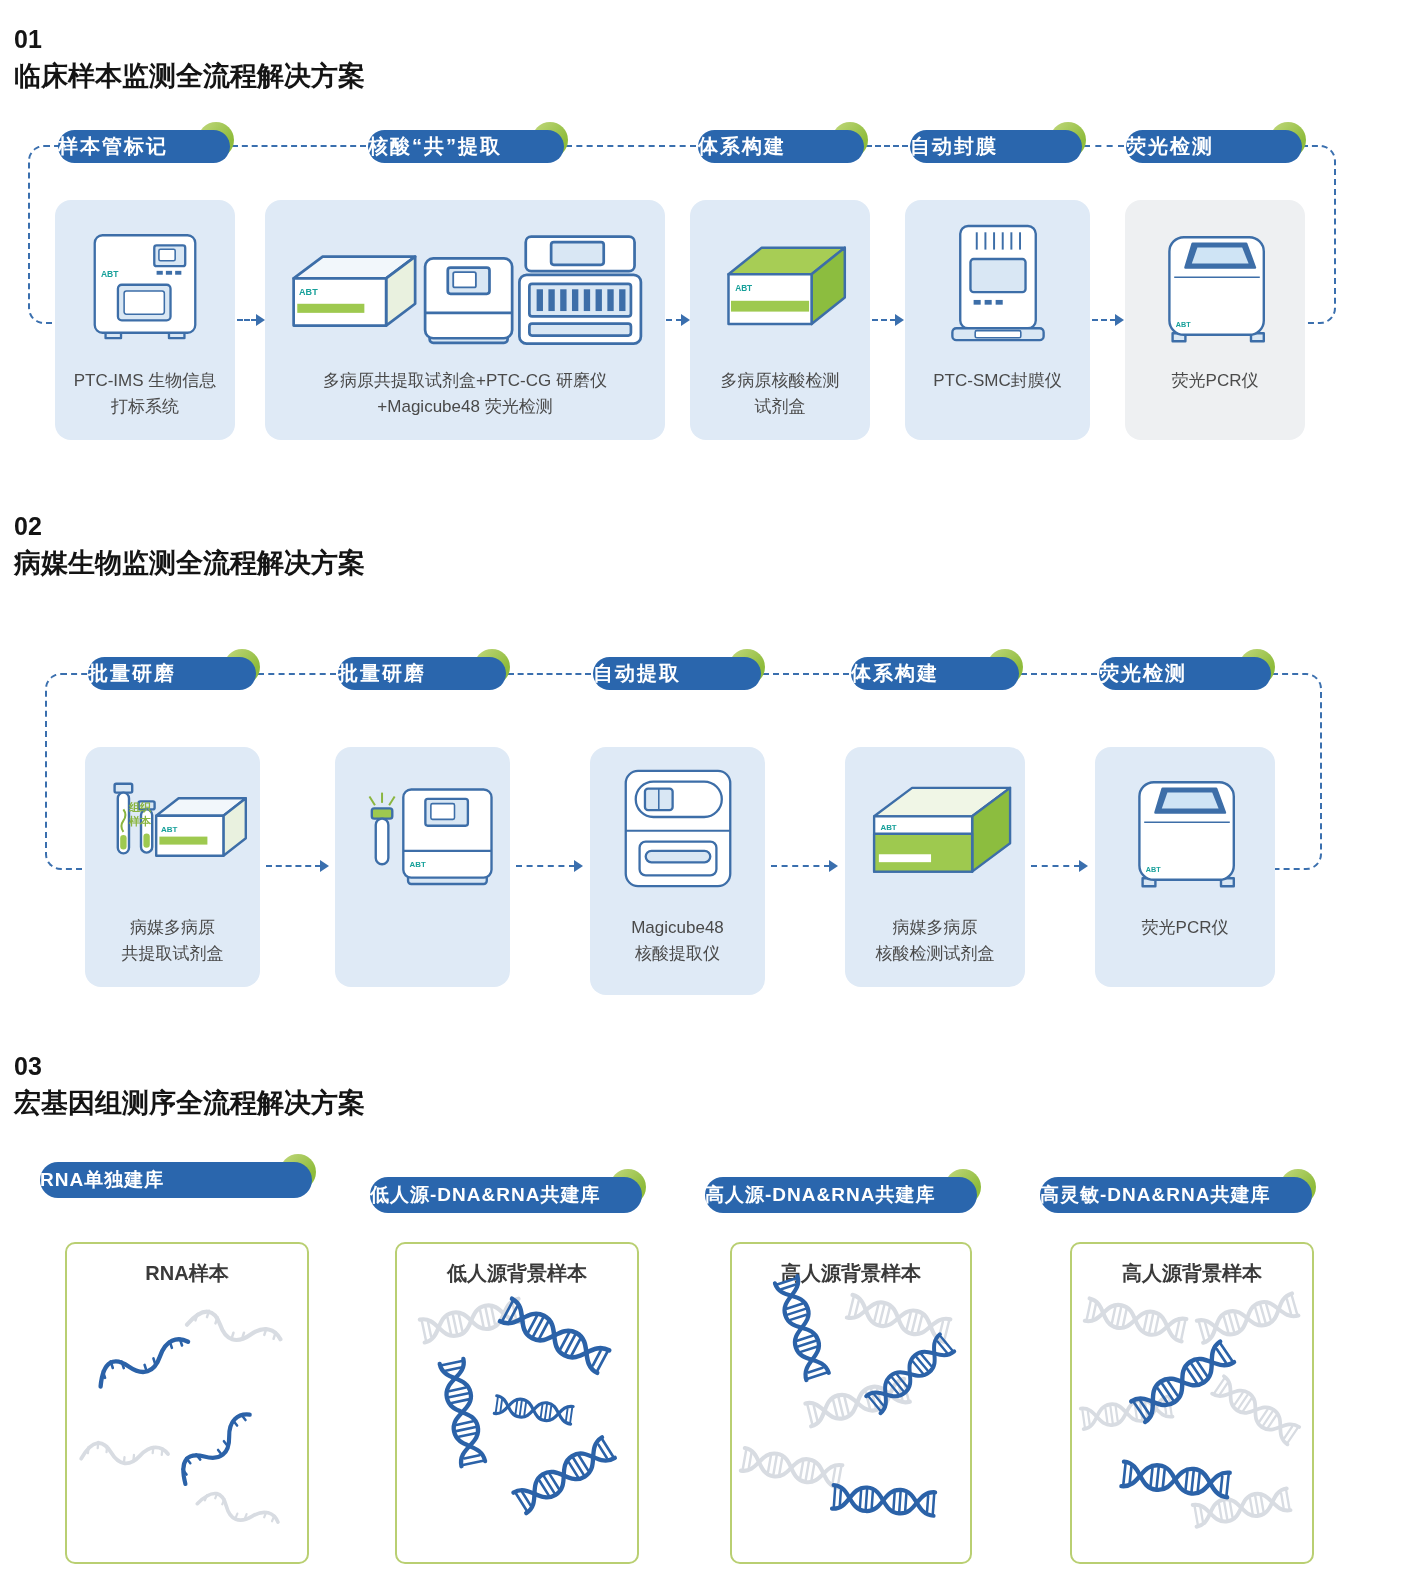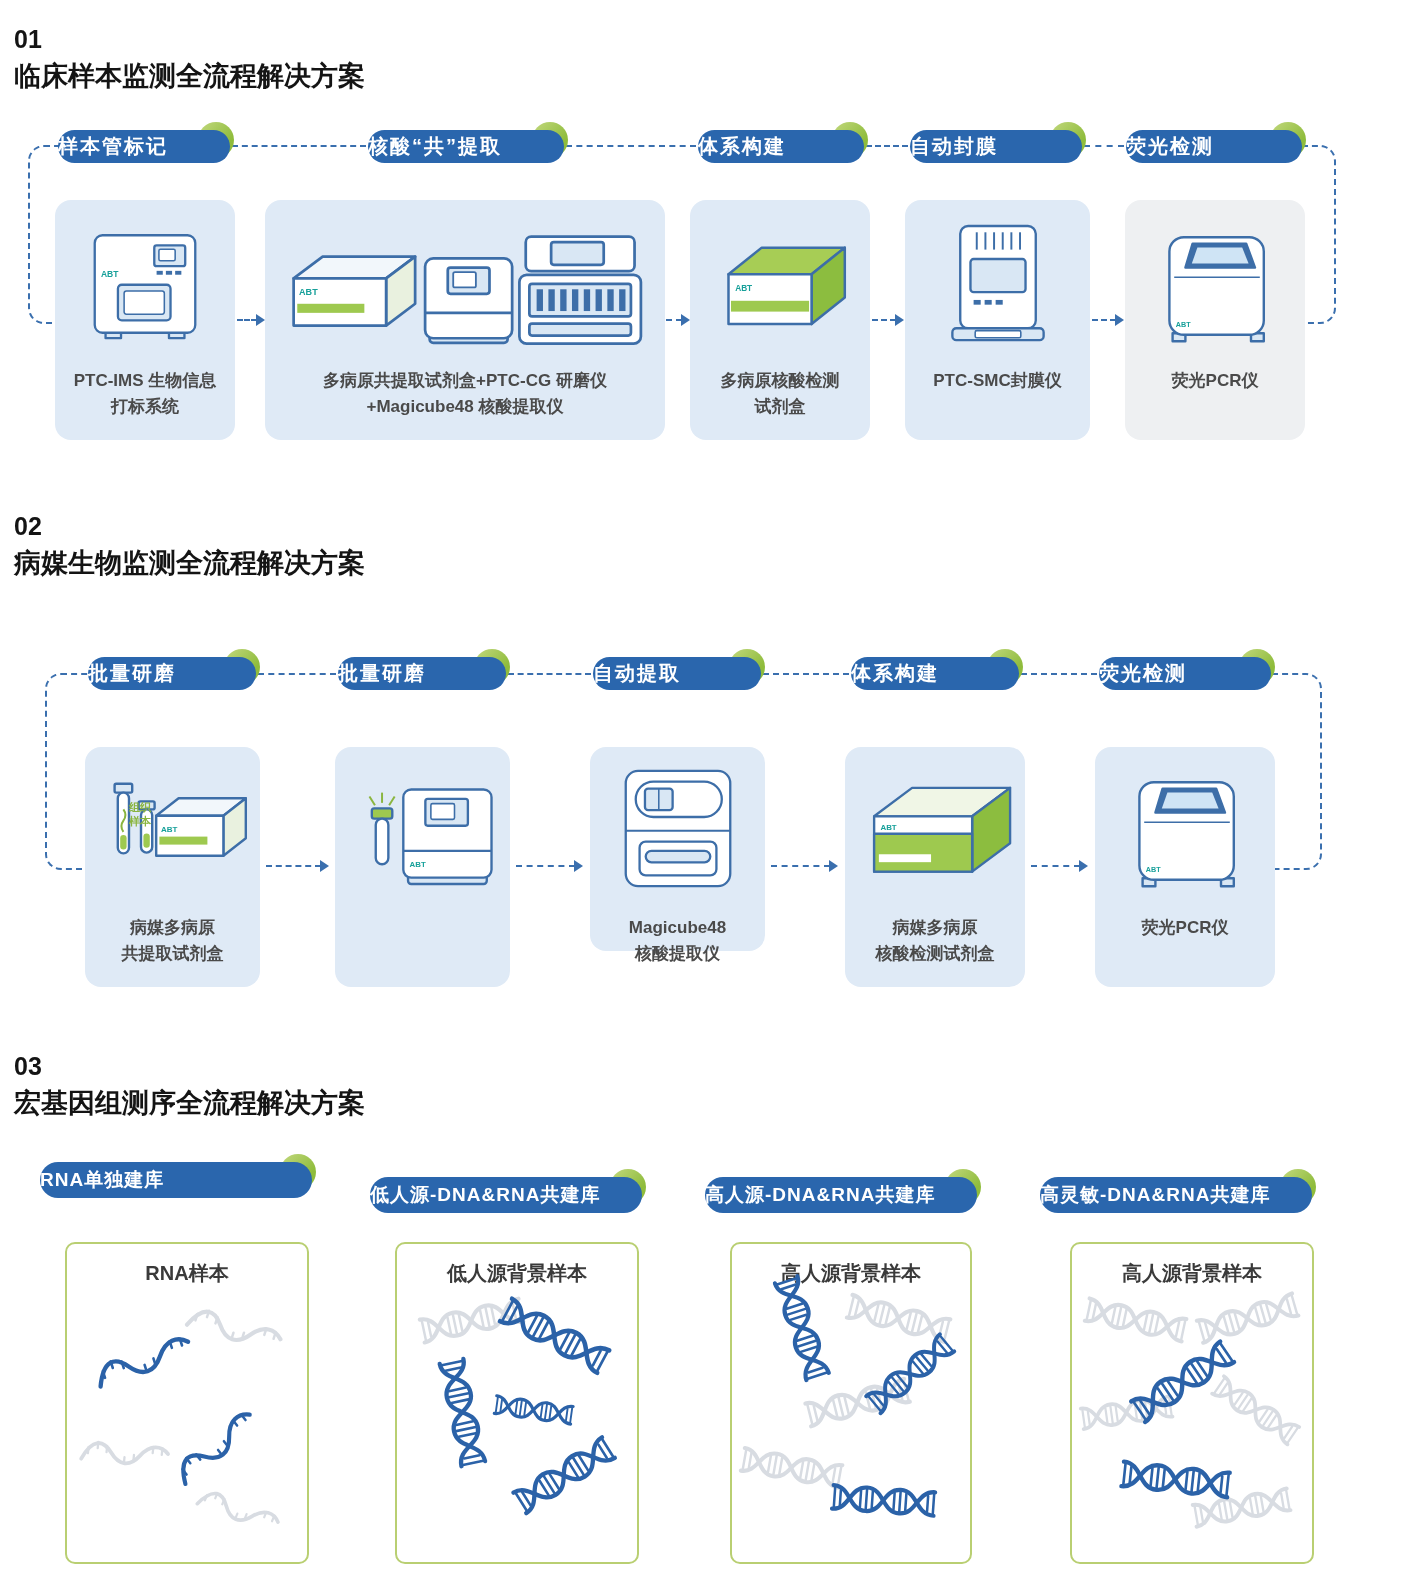--- a/index.html
+++ b/index.html
@@ -27,21 +27,21 @@
   .bracket.right{border-right-width:2px;border-top-width:2px;border-bottom-width:2px;
                  border-top-right-radius:16px;border-bottom-right-radius:16px;}
   .flow-arrow{position:absolute;height:2px;}
   .flow-arrow .shaft{position:absolute;display:block;left:0;right:7px;top:0;border-top:2.5px dashed #3a6fae;}
   .flow-arrow .head{position:absolute;display:block;right:-1px;top:-5px;width:0;height:0;
                     border-left:9px solid #3a6fae;border-top:6px solid transparent;border-bottom:6px solid transparent;}
   
   .card{position:absolute;border-radius:16px;background:#dfeaf6;}
   .card.gray{background:#eef0f2;}
   .devicon{position:absolute;left:50%;transform:translateX(-50%);}
-  .card-caption{position:absolute;left:0;right:0;text-align:center;font-size:17px;font-weight:700;
+  .card-caption{position:absolute;left:0;right:0;text-align:center;font-size:17px;font-weight:400;
                 color:#4a4a4a;line-height:1.55;white-space:pre-line;}
   .tube-label{position:absolute;font-size:11px;color:#8ab53f;line-height:1.25;white-space:pre-line;font-weight:600;}
   
   .card3{position:absolute;background:#fff;border:2px solid #b9cf72;border-radius:10px;overflow:hidden;}
   .card3-title{position:absolute;left:0;right:0;top:16px;text-align:center;font-size:20px;font-weight:700;color:#3a3a3a;}
   .helix{position:absolute;}
   .hl-blue{color:#2b62a8;}
   .hl-gray{color:#d8dce2;}
 </style>
 </head>
@@ -171,21 +171,21 @@
               <rect x="336" y="72" width="7" height="24"></rect>
               <rect x="349" y="72" width="7" height="24"></rect>
               <rect x="362" y="72" width="7" height="24"></rect>
               <rect x="375" y="72" width="7" height="24"></rect>
           </g>
           <rect x="276" y="110" width="112" height="13" rx="3" fill="#d9e7f4"></rect>
         </g>
         <text x="22" y="78" font-size="10" font-weight="bold" fill="#17a09a">ABT</text>
       </svg>
       <div class="card-caption" style="top:168px">多病原共提取试剂盒+PTC-CG 研磨仪
-+Magicube48 核酸提取仪</div>
++Magicube48 荧光检测</div>
     </div>
 
     <div class="card" style="left:690px;top:175px;width:180px;height:240px">
       <svg class="devicon" style="top:36px" width="150" height="108" viewBox="0 0 180 130">
         <g stroke="#3d6ea8" stroke-width="3" stroke-linejoin="round">
           <polygon points="28,46 68,14 168,14 128,46" fill="#a7cd55"></polygon>
           <polygon points="128,46 168,14 168,74 128,106" fill="#8cbd3f"></polygon>
           <rect x="28" y="46" width="100" height="60" fill="#fff"></rect>
           <rect x="31" y="78" width="94" height="13" fill="#9ec94f" stroke="none"></rect>
         </g>
@@ -324,21 +324,21 @@
           <path d="M34,46 l-7,-11" stroke="#8ab53f" stroke-width="2.5"></path>
           <path d="M43,43 l0,-13" stroke="#8ab53f" stroke-width="2.5"></path>
           <path d="M52,46 l7,-11" stroke="#8ab53f" stroke-width="2.5"></path>
           <rect x="30" y="50" width="26" height="13" rx="3" fill="#9ec94f"></rect>
           <rect x="35" y="63" width="16" height="58" rx="8"></rect>
         </g>
         <text x="78" y="124" font-size="10" font-weight="bold" fill="#17a09a">ABT</text>
       </svg>
     </div>
 
-    <div class="card" style="left:590px;top:235px;width:175px;height:204px">
+    <div class="card" style="left:590px;top:235px;width:175px;height:248px">
       <svg class="devicon" style="top:16px" width="146" height="131" viewBox="0 0 190 170">
         <g stroke="#3d6ea8" stroke-width="3" stroke-linejoin="round" fill="#fff">
           <rect x="27" y="10" width="136" height="150" rx="16"></rect>
           <rect x="40" y="24" width="112" height="46" rx="23"></rect>
           <rect x="52" y="33" width="36" height="28" rx="4" fill="#d9e7f4"></rect>
           <line x1="70" y1="33" x2="70" y2="61" stroke-width="2"></line>
           <line x1="27" y1="88" x2="163" y2="88" stroke-width="2.5"></line>
           <rect x="45" y="102" width="100" height="44" rx="8"></rect>
           <rect x="53" y="114" width="84" height="15" rx="7.5" fill="#d9e7f4"></rect>
         </g>

